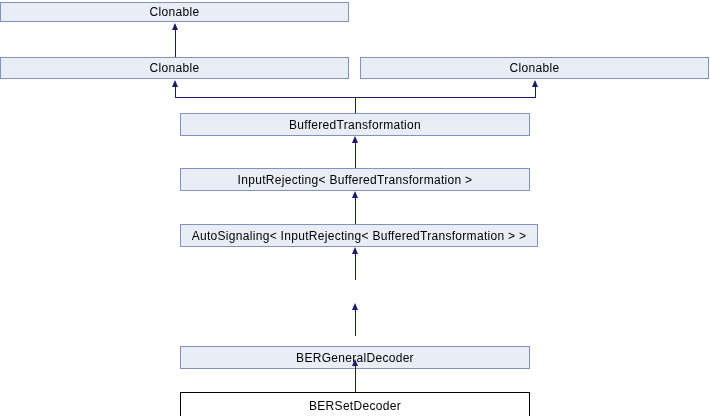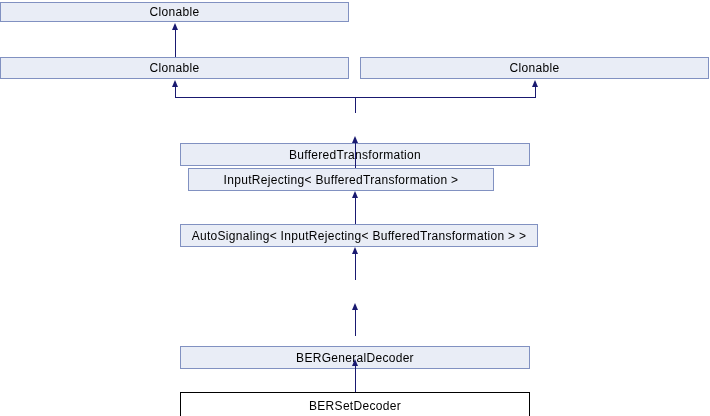--- a/index.html
+++ b/index.html
@@ -30,22 +30,22 @@
     cursor: pointer;
   }
   .node.main {
     background: var(--main-node-fill, #ffffff);
     border: 1px solid var(--main-node-border, #000000);
     cursor: default;
   }
   #n-clonable  { left: 0px;   top: 2px;   width: 349px; height: 20px; }
   #n-algorithm { left: 0px;   top: 57px;  width: 349px; height: 22px; }
   #n-waitable  { left: 360px; top: 57px;  width: 349px; height: 22px; }
-  #n-buffered  { left: 180px; top: 113px; width: 350px; height: 23px; margin-top: 30px; }
-  #n-inputrej  { left: 188px; top: 168px; width: 306px; height: 23px; }
+  #n-buffered  { left: 180px; top: 113px; width: 350px; height: 23px; }
+  #n-inputrej  { left: 180px; top: 168px; width: 350px; height: 23px; }
   #n-autosig   { left: 180px; top: 224px; width: 358px; height: 23px; }
   #n-store     { left: 180px; top: 280px; width: 350px; height: 23px; }
   #n-bergen    { left: 180px; top: 336px; width: 350px; height: 23px; margin-top: 10px; }
   #n-berset    { left: 180px; top: 392px; width: 350px; height: 27px; }
 
   .vline {
     position: absolute;
     width: 1px;
     background: var(--arrow, #191970);
   }

